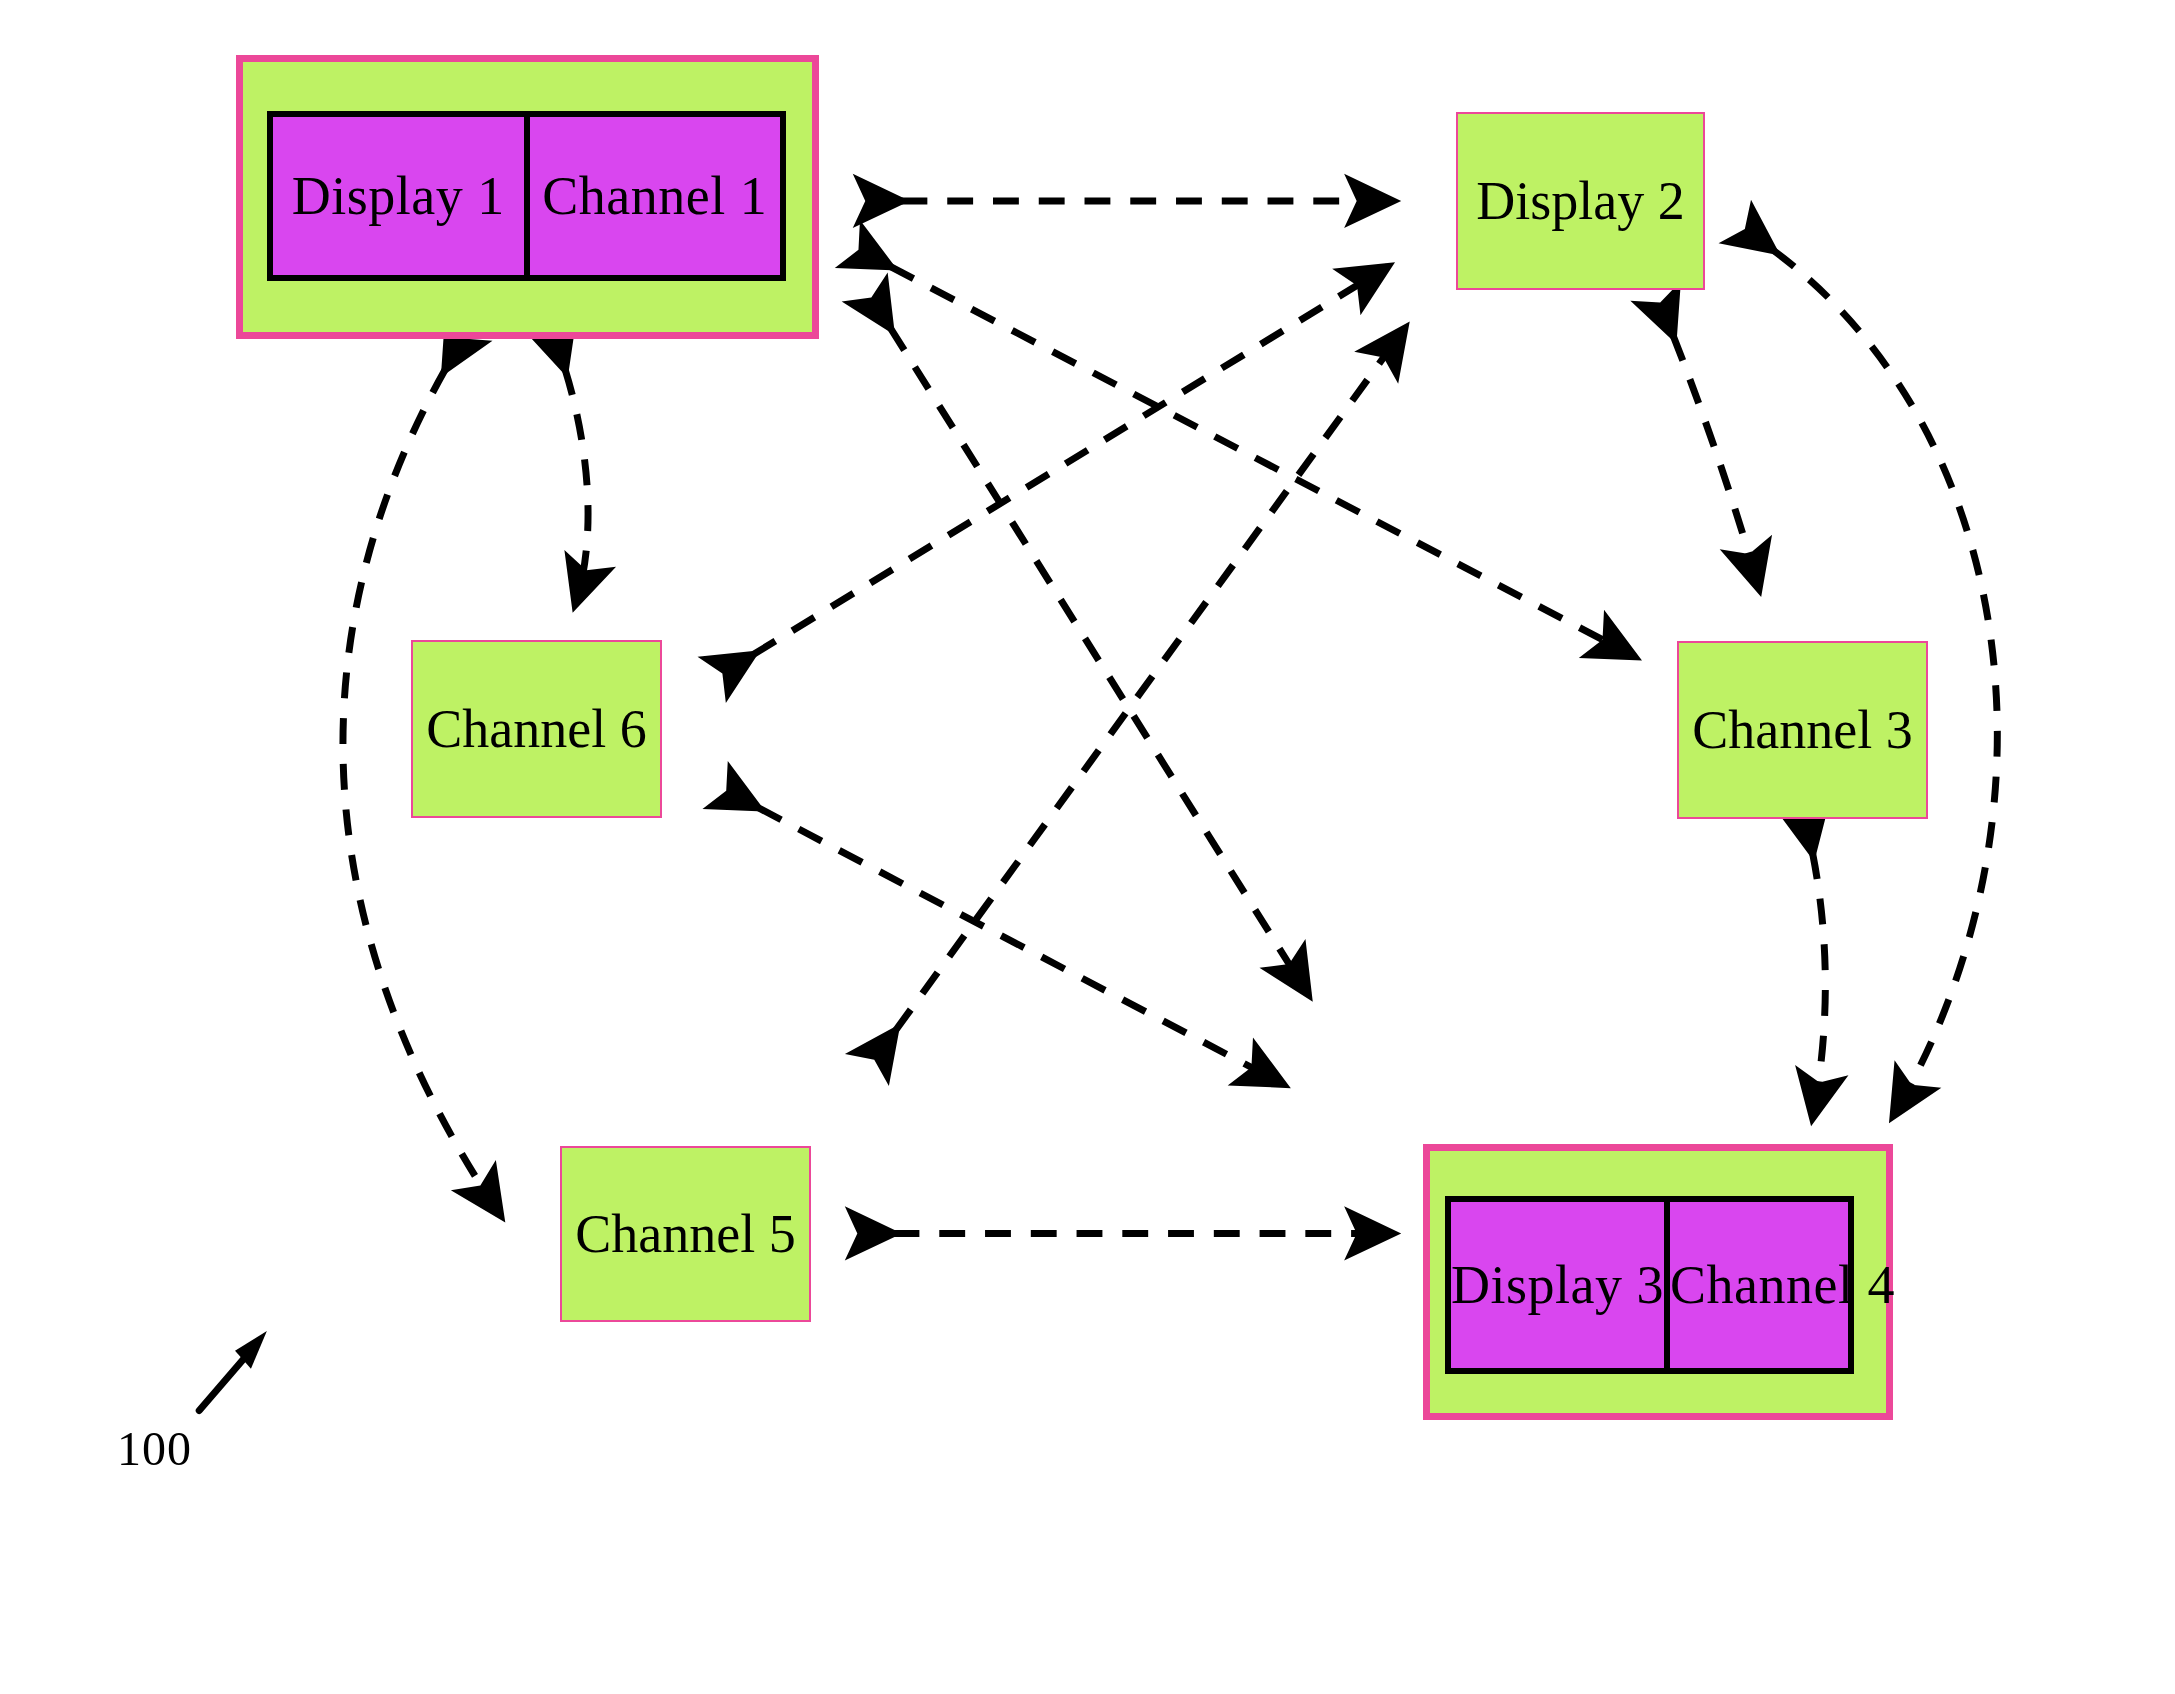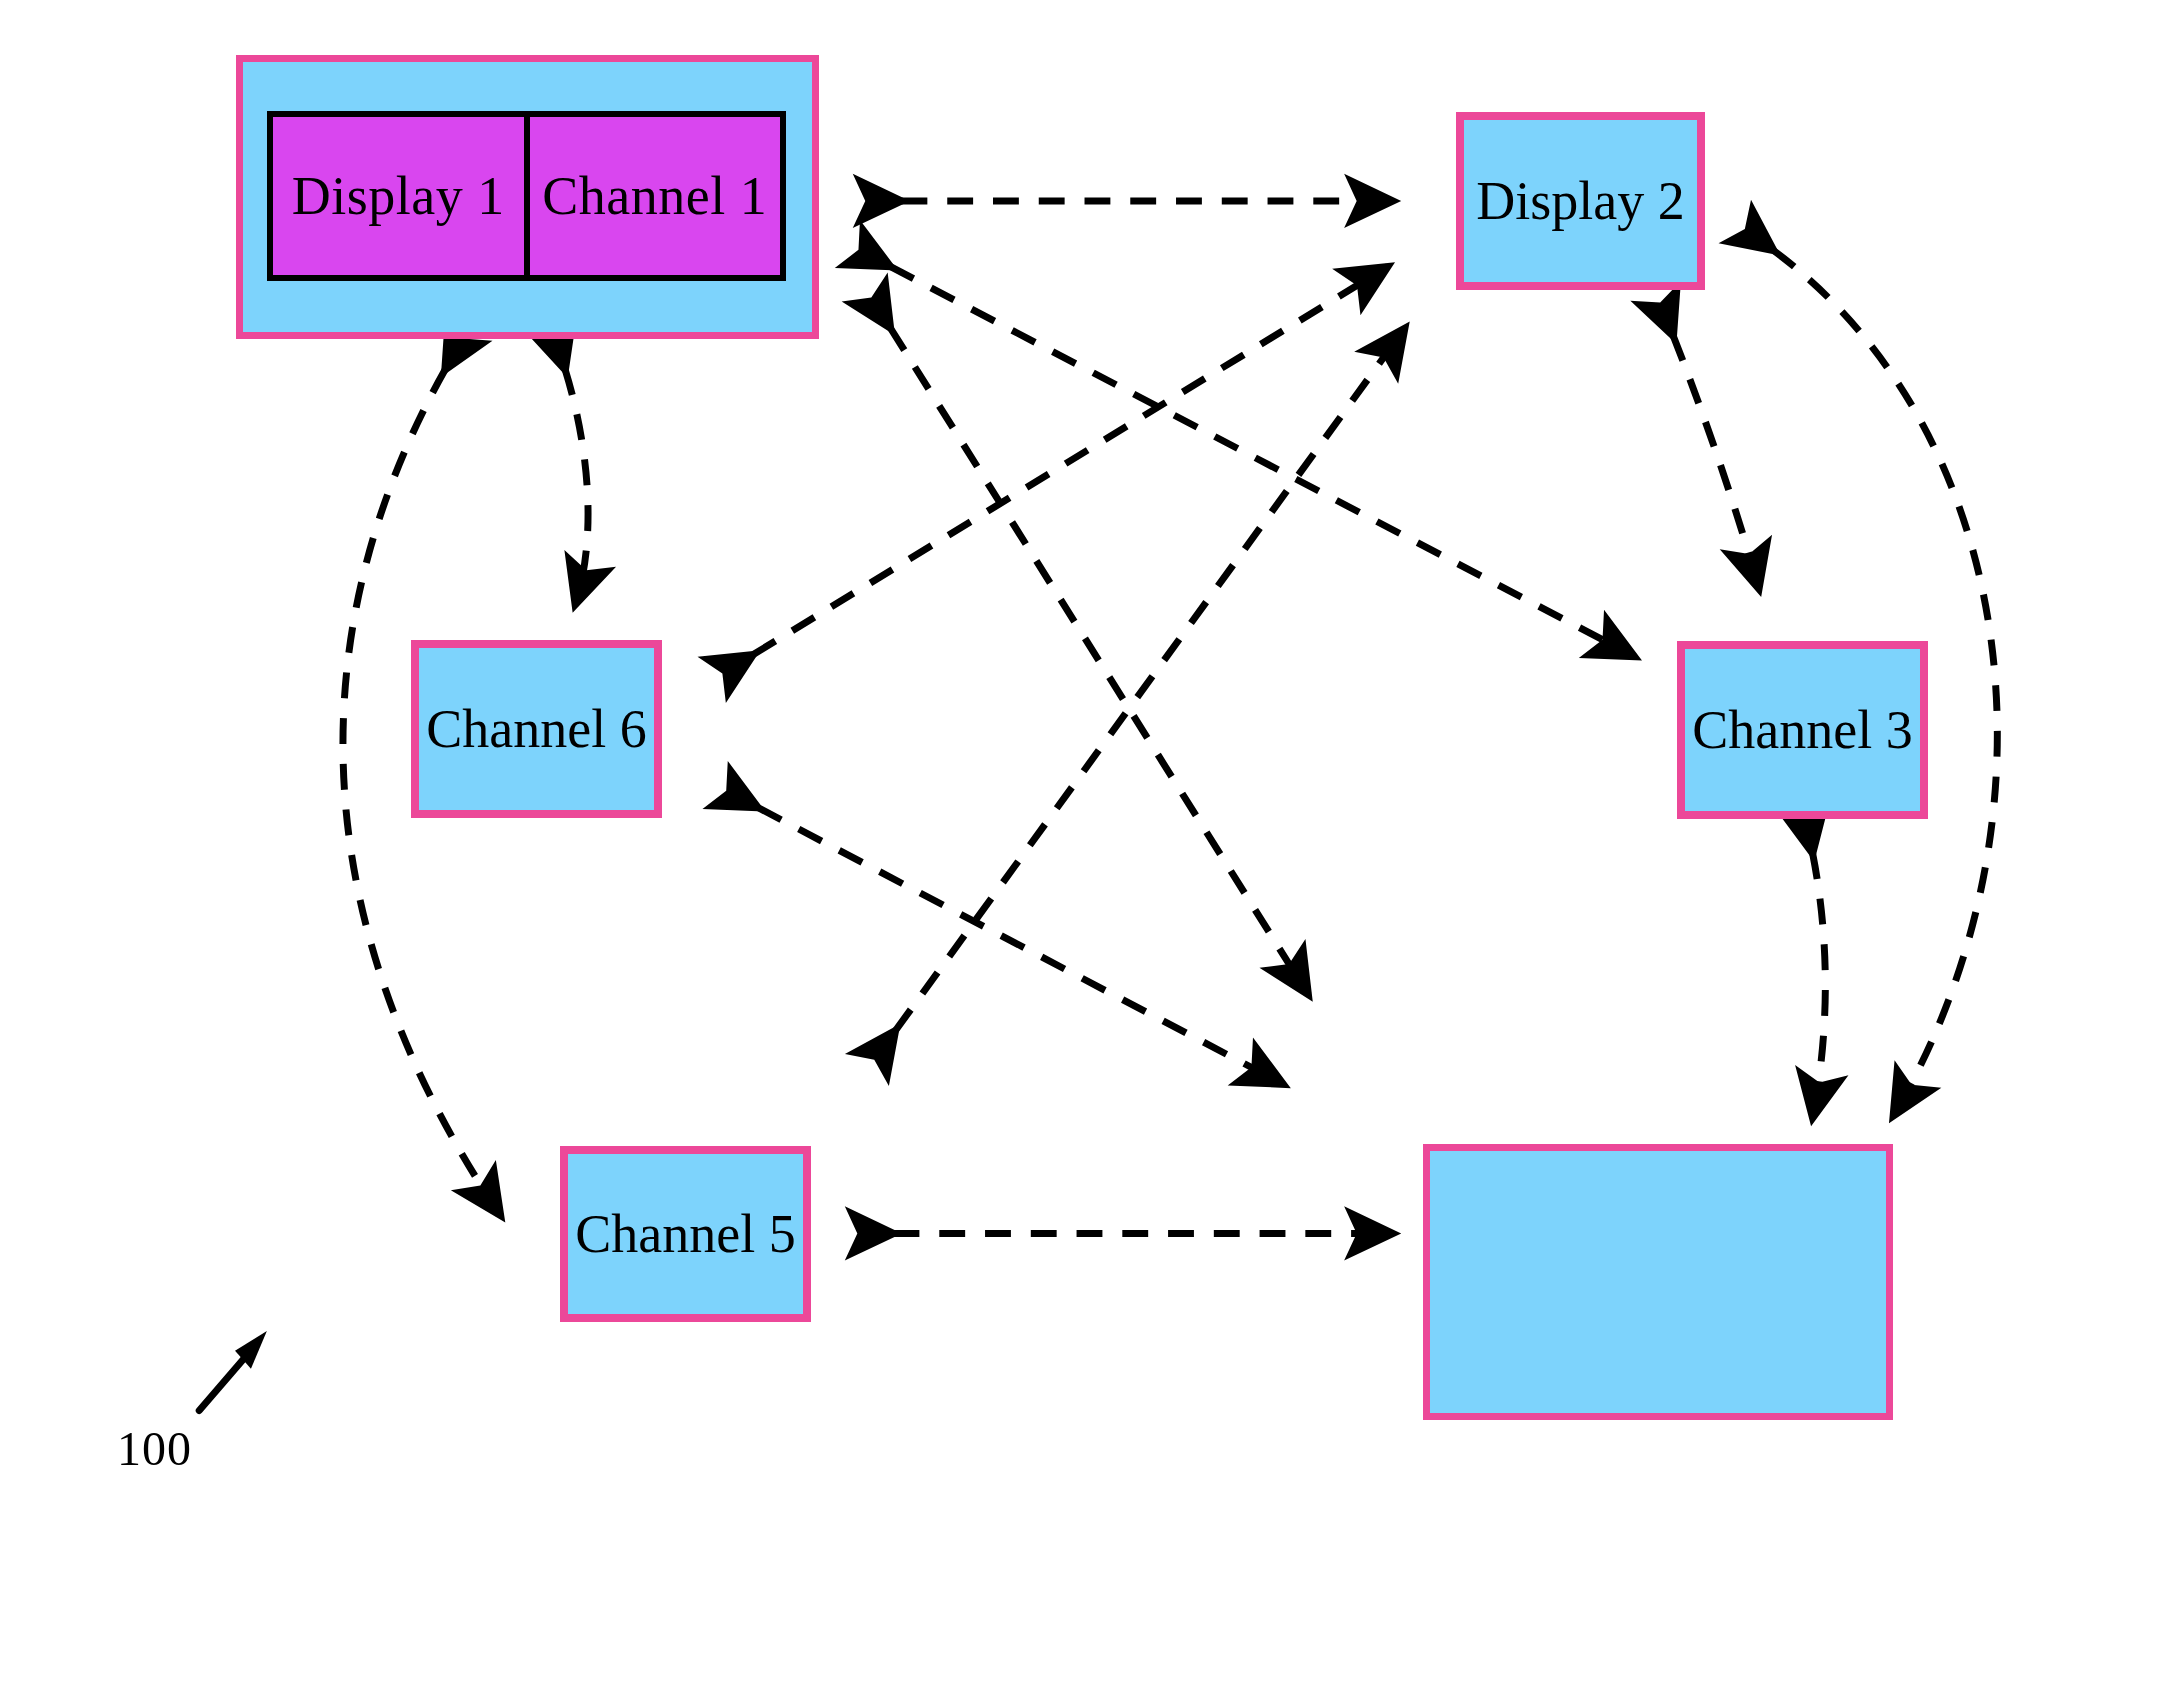--- a/index.html
+++ b/index.html
@@ -21,22 +21,22 @@
   #diagram-svg {
     position: absolute;
     left: 0;
     top: 0;
     width: 2175px;
     height: 1694px;
   }
   .node-box {
     position: absolute;
     box-sizing: border-box;
-    background: #7dd3fc;
-    border: 8px solid #ec4899;
+    background: #bef264;
+    border: 2px solid #ec4899;
     display: flex;
     align-items: stretch;
     justify-content: stretch;
   }
   .outer-box {
     border-width: 7px;
   }
   .inner-wrap {
     position: absolute;
     box-sizing: border-box;
@@ -142,17 +142,21 @@
   <div class="node-box" style="left:1677px; top:641px; width:251px; height:178px;">
     <div class="single-label">Channel 3</div>
   </div>
 
   <div class="node-box" style="left:560px; top:1146px; width:251px; height:176px;">
     <div class="single-label">Channel 5</div>
   </div>
 
   <div class="node-box outer-box" style="left:1423px; top:1144px; width:470px; height:276px;">
   </div>
+  <div class="inner-wrap" style="left:1445px; top:1196px; width:409px; height:178px;">
+    <div class="cell with-divider">Display 3</div>
+    <div class="cell">Channel 4</div>
+  </div>
 
   <div id="fig-number">100</div>
 
 </div>
 
 
 </body></html>

